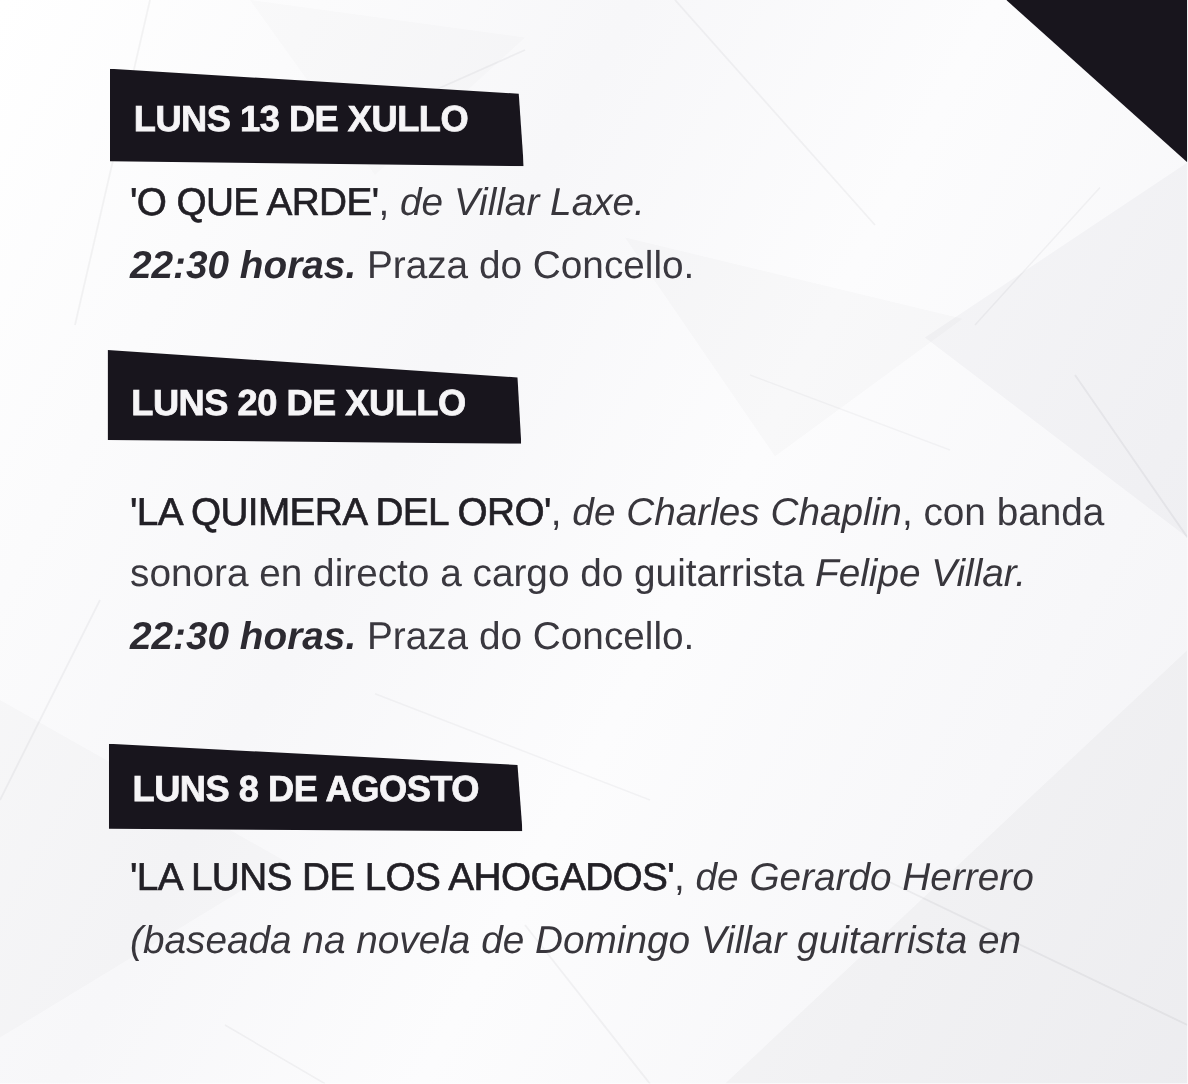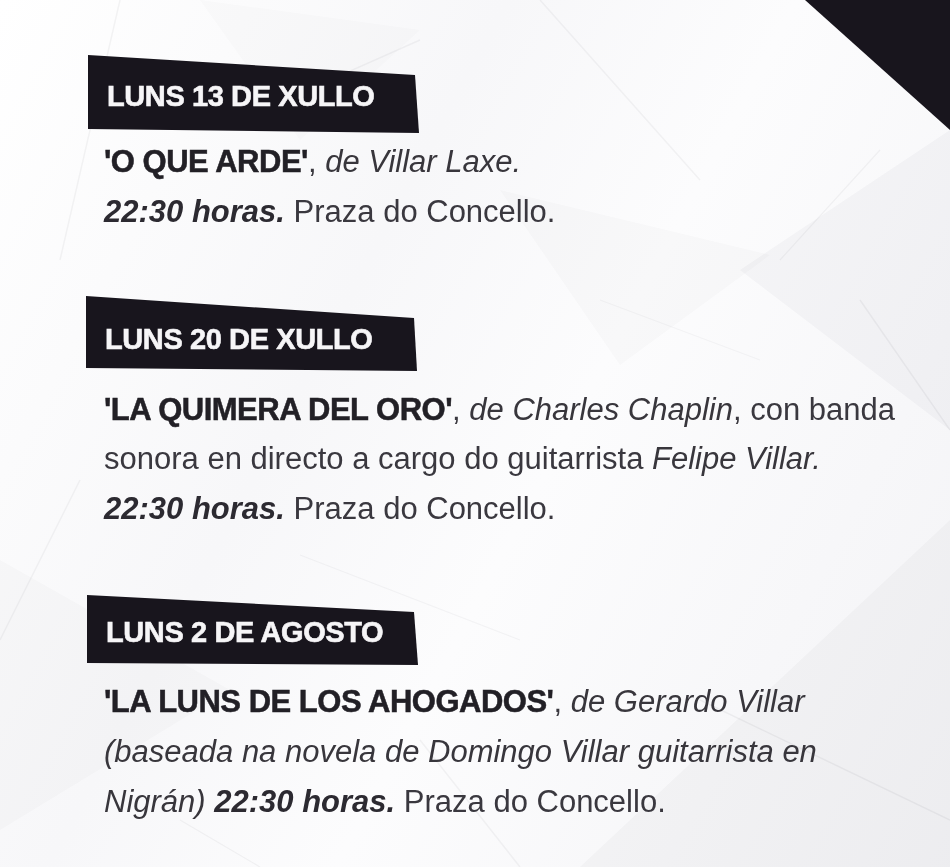--- a/index.html
+++ b/index.html
@@ -24,21 +24,21 @@
     width: 145px; height: 130px;
     background: #18151d;
     clip-path: polygon(0 0, 100% 0, 100% 100%);
   }
   .banner {
     position: absolute;
     background: #18151d;
     width: 331px;
   }
   .banner-1 { left: 88px; top: 55px;  height: 79px; clip-path: polygon(0px 0px, 327px 20px, 331px 78px, 0px 74px); }
-  .banner-2 { left: 86px; top: 296px; height: 77px; clip-path: polygon(0px 0px, 328px 22px, 331px 75px, 0px 72px); }
+  .banner-2 { left: 86px; top: 280px; height: 77px; clip-path: polygon(0px 0px, 328px 22px, 331px 75px, 0px 72px); }
   .banner-3 { left: 87px; top: 595px; height: 72px; clip-path: polygon(0px 0px, 327px 17px, 331px 70px, 0px 68px); }
   .banner-label {
     position: absolute;
     left: 19px;
     font-size: 29px;
     line-height: 29px;
     font-weight: 700;
     letter-spacing: -0.4px;
     color: #f6f5f7;
     white-space: nowrap;
@@ -49,21 +49,21 @@
   .banner-3 .banner-label { top: 23px; }
   .line {
     position: absolute;
     left: 104px;
     font-size: 31px;
     line-height: 40px;
     white-space: nowrap;
     color: #39373e;
   }
   .seg-title {
-    font-weight: 700;
+    font-weight: 400;
     color: #222026;
     letter-spacing: -0.5px;
     text-align: right;
     -webkit-text-stroke: 0.5px #222026;
   }
   .seg-reg  { font-style: normal; font-weight: 400; color: #3a383f; }
   .seg-ital { font-style: italic; font-weight: 400; color: #38363c; }
   .seg-time { font-style: italic; font-weight: 700; color: #2c2a31; margin-top: 47px; }
   
   .s1-l1 { top: 142px; } .s1-l2 { top: 192px; }
@@ -103,19 +103,18 @@
   <div class="line s1-l2"><span class="seg-time">22:30 horas.</span><span class="seg-reg"> Praza do Concello.</span></div>
 
   <div class="banner banner-2">
     <span class="banner-label">LUNS 20 DE XULLO</span>
   </div>
   <div class="line s2-l2"><span class="seg-reg">sonora en directo a cargo do guitarrista </span><span class="seg-ital">Felipe Villar.</span></div>
   <div class="line s2-l1"><span class="seg-title">'LA QUIMERA DEL ORO'</span><span class="seg-reg">, </span><span class="seg-ital">de Charles Chaplin</span><span class="seg-reg">, con banda</span></div>
   <div class="line s2-l3"><span class="seg-time">22:30 horas.</span><span class="seg-reg"> Praza do Concello.</span></div>
 
   <div class="banner banner-3">
-    <span class="banner-label">LUNS 2 DE AGOSTO</span>
+    <span class="banner-label">LUNS 8 DE AGOSTO</span>
   </div>
-  <div class="line s3-l1"><span class="seg-title">'LA LUNS DE LOS AHOGADOS'</span><span class="seg-reg">, </span><span class="seg-ital">de Gerardo Villar</span></div>
+  <div class="line s3-l1"><span class="seg-title">'LA LUNS DE LOS AHOGADOS'</span><span class="seg-reg">, </span><span class="seg-ital">de Gerardo Herrero</span></div>
   <div class="line s3-l2"><span class="seg-ital">(baseada na novela de Domingo Villar guitarrista en</span></div>
-  <div class="line s3-l3"><span class="seg-ital">Nigrán) </span><span class="seg-time">22:30 horas.</span><span class="seg-reg"> Praza do Concello.</span></div>
 
 </div>
 
 </body></html>

